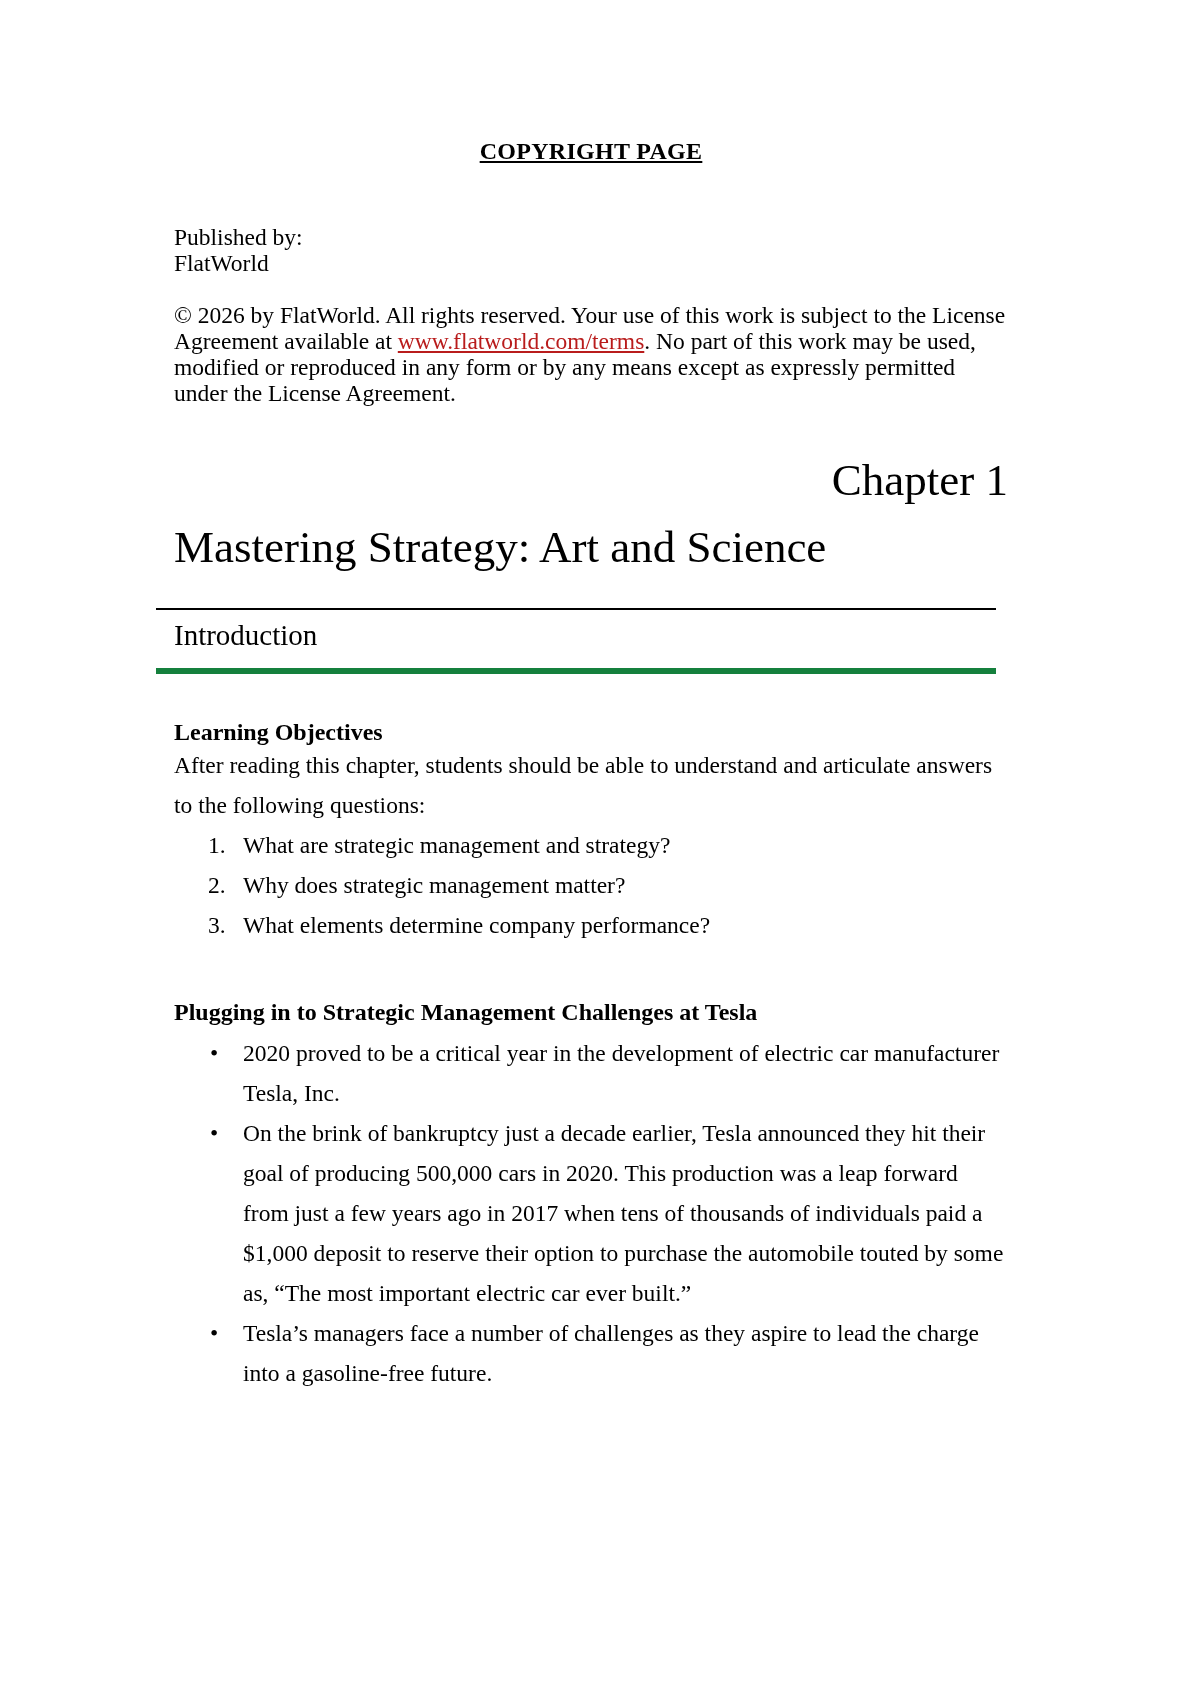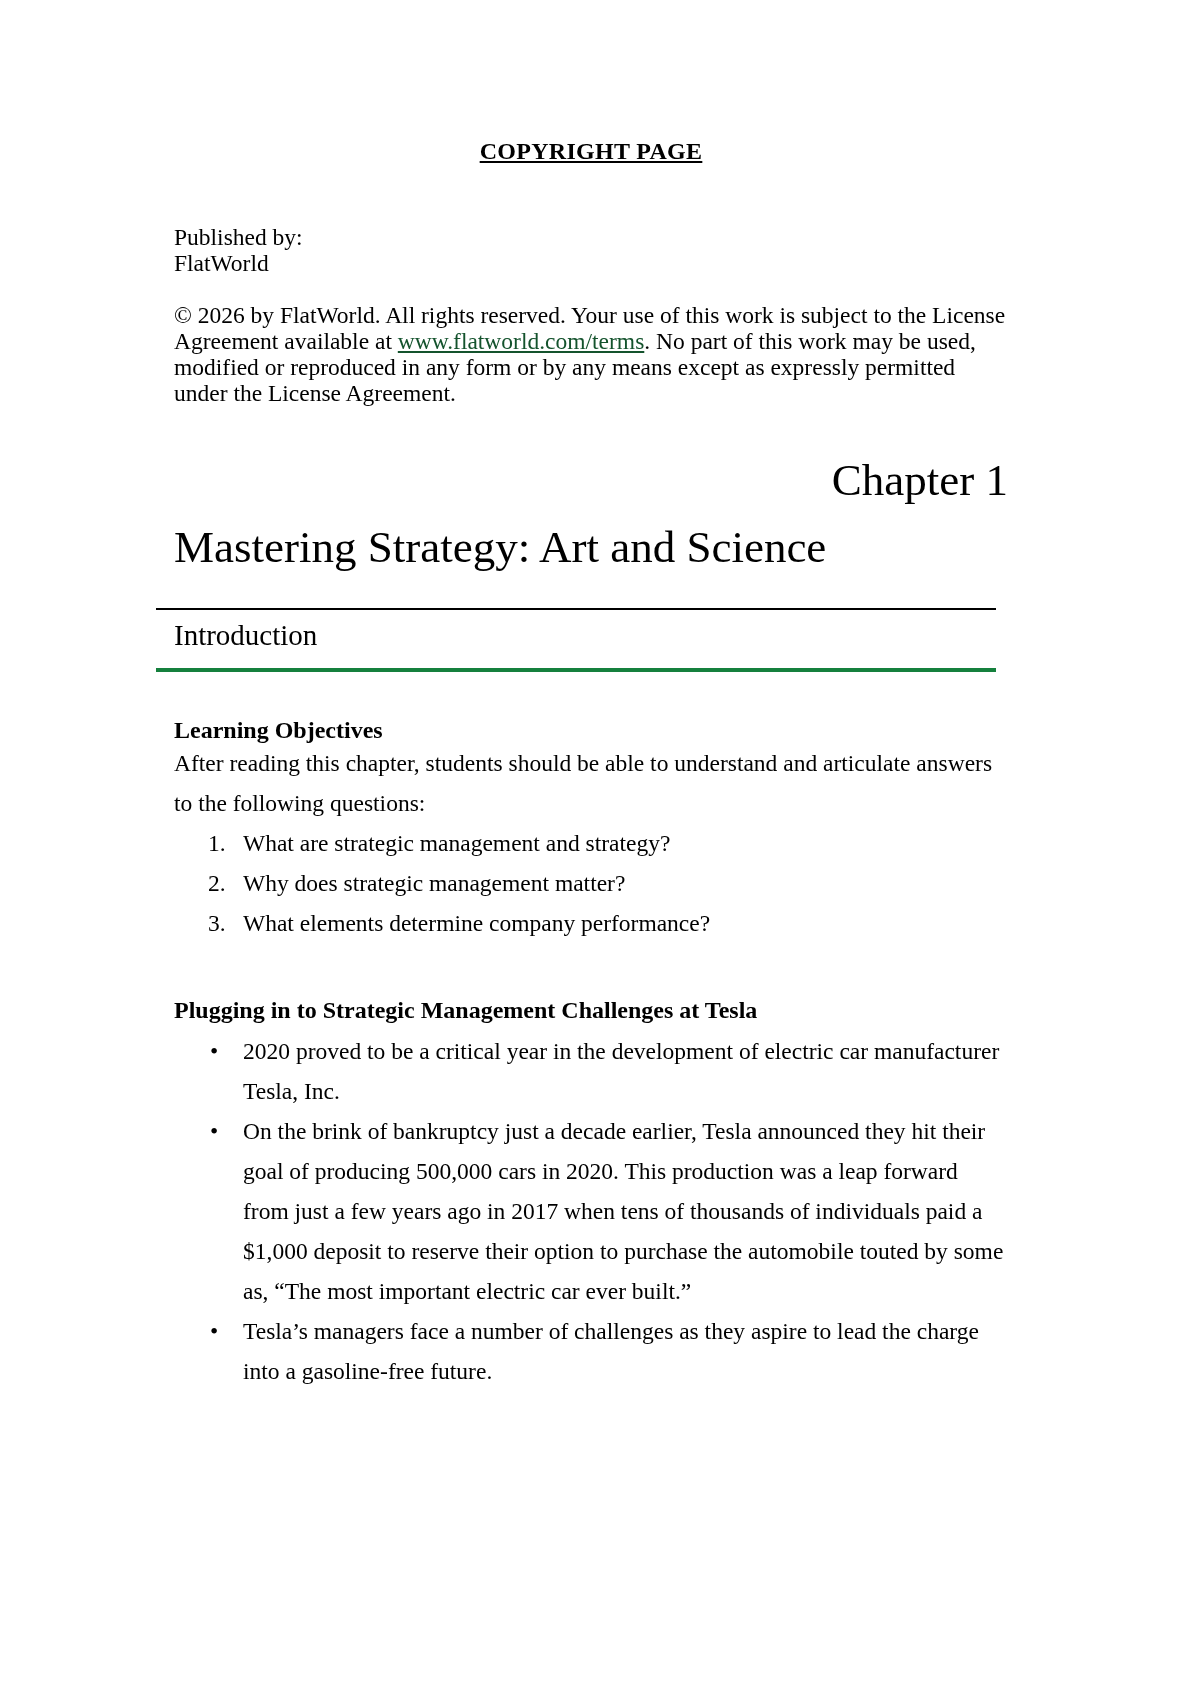--- a/index.html
+++ b/index.html
@@ -28,21 +28,21 @@
   }
   .published {
     margin-top: 58px;
     line-height: 26px;
   }
   .copyright-para {
     margin-top: 26px;
     line-height: 26px;
   }
   .copyright-para a {
-    color: #14532d;
+    color: #b91c1c;
     text-decoration: underline;
     cursor: pointer;
   }
   .chapter-number {
     margin-top: 46px;
     font-size: 45px;
     line-height: 56px;
     text-align: right;
     font-weight: normal;
   }
@@ -50,21 +50,21 @@
     margin-top: 11px;
     font-size: 45px;
     line-height: 56px;
     font-weight: normal;
   }
   .intro-heading {
     margin-top: 33px;
     margin-left: -18px;
     width: calc(100% + 6px);
     border-top: 2px solid #000000;
-    border-bottom: 4px solid #15803d;
+    border-bottom: 6px solid #15803d;
     padding: 9px 0 17px 18px;
     box-sizing: border-box;
     font-size: 29px;
     line-height: 32px;
     font-weight: normal;
   }
   .sub-heading {
     font-size: 24px;
     line-height: 26px;
     font-weight: bold;

